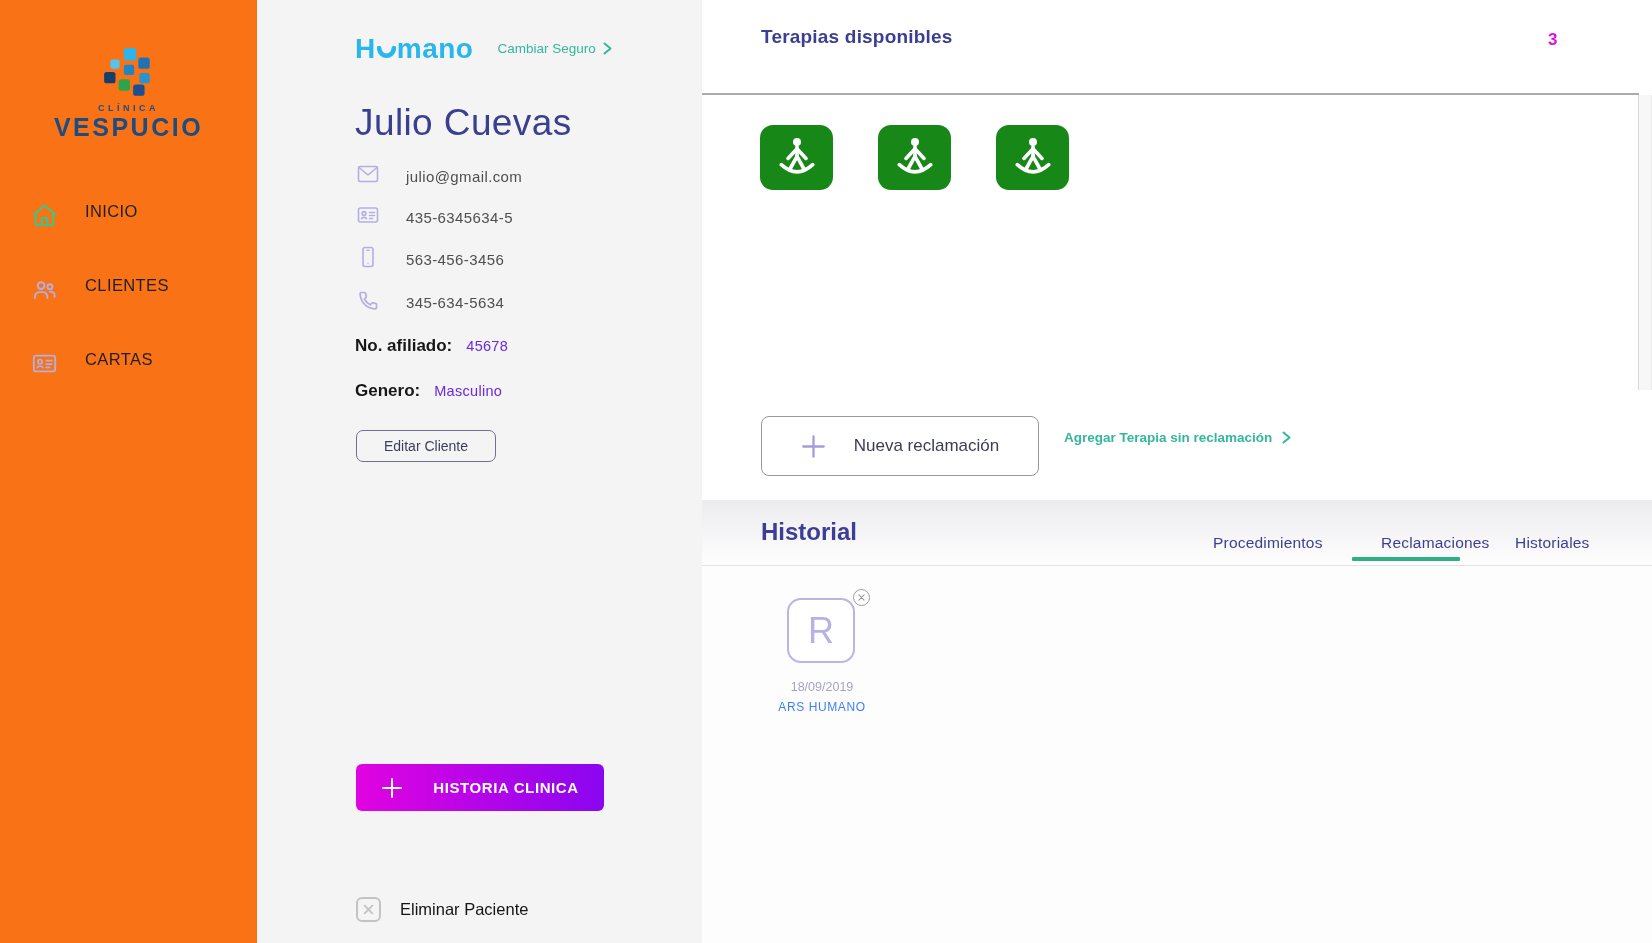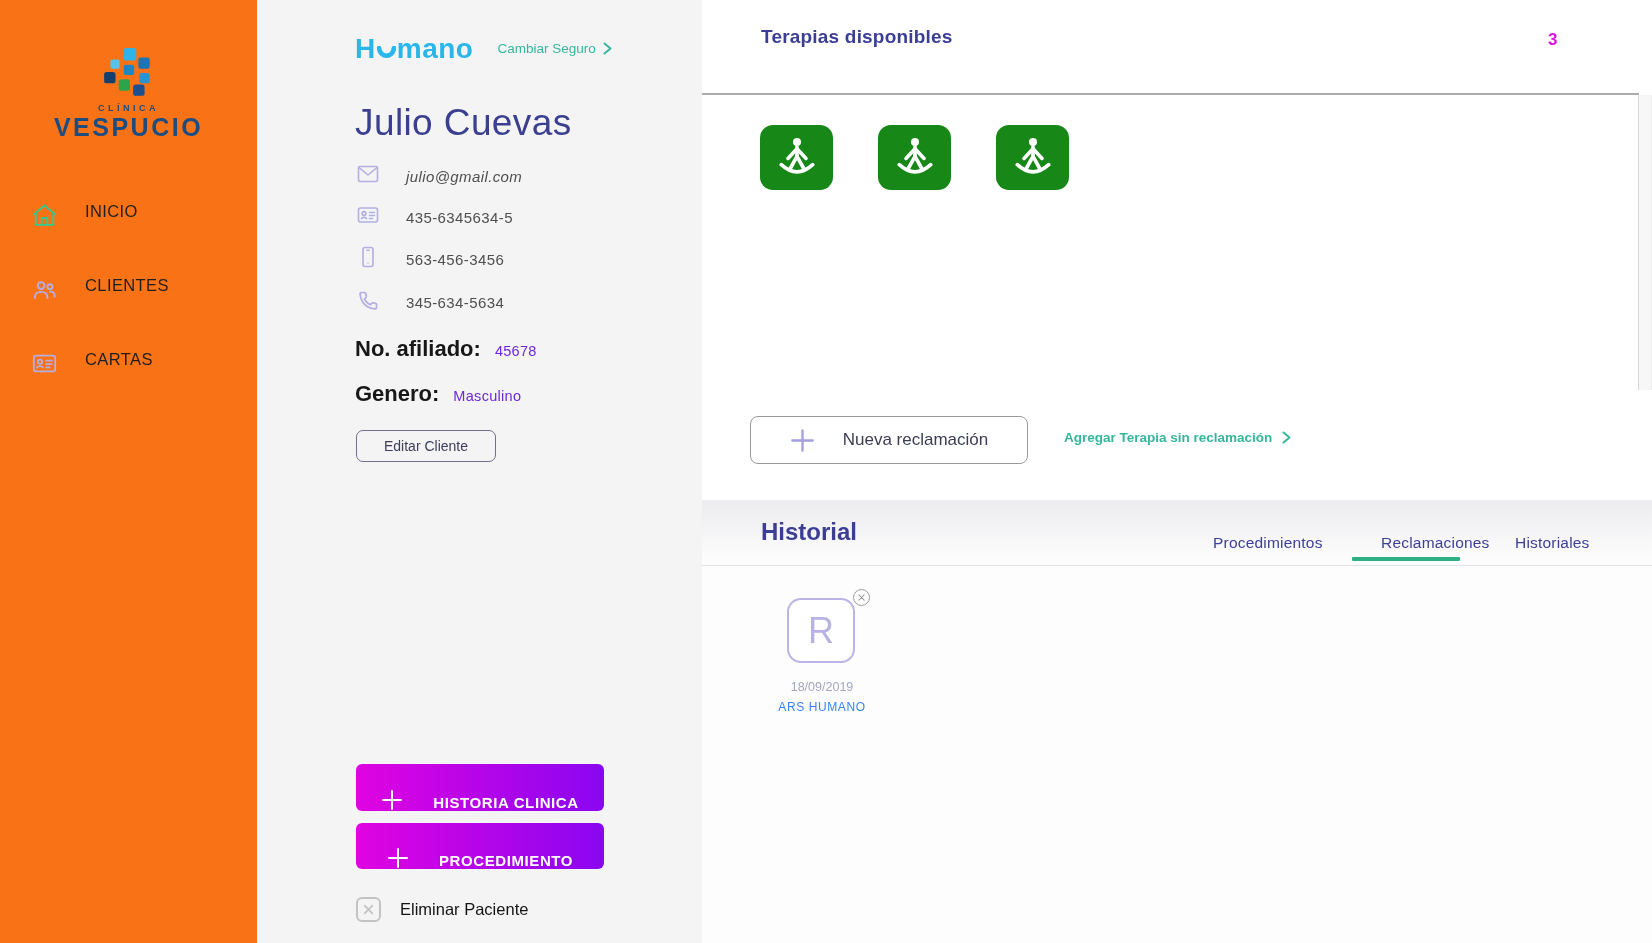--- a/index.html
+++ b/index.html
@@ -24,31 +24,31 @@
   .humano { display:flex; align-items:flex-end; color:#29b6ea; font-size:28px; font-weight:800; letter-spacing:0.5px; }
   .humano .smile { width:19px; height:15px; margin:0 1px 4px; }
   .change-insurer { display:flex; align-items:center; gap:6px; color:#35b79b;
                     font-size:13.5px; font-weight:400; cursor:pointer; margin-bottom:2px; }
   .chev { width:11px; height:13px; }
   .patient-name { position:absolute; left:98px; top:102px; font-size:37px; font-weight:500;
                   color:#3a3f90; letter-spacing:0.4px; }
   .contact-row { position:absolute; left:99px; height:26px; display:flex; align-items:center; gap:26px; }
   .contact-row svg { width:24px; height:24px; flex:none; }
   .contact-value { font-size:15px; color:#4f4f4f; letter-spacing:0.4px; }
-  #contact-0 { top:163px;font-style:italic; } #contact-1 { top:204px; } #contact-2 { top:246px; } #contact-3 { top:289px; }
+  #contact-0 { top:163px; } #contact-1 { top:204px; } #contact-2 { top:246px; } #contact-3 { top:289px; }
   .field-row { position:absolute; left:98px; display:flex; align-items:baseline; gap:14px; }
   #aff-row { top:336px; } #gen-row { top:381px; }
-  .field-label { font-size:22px; font-weight:700; color:#171717; }
+  .field-label { font-size:17px; font-weight:700; color:#171717; }
   .field-value { font-size:14.5px; color:#6d28d9; letter-spacing:0.3px; }
   .edit-btn { position:absolute; left:99px; top:430px; width:140px; height:32px; background:transparent;
               border:1px solid #70708f; border-radius:7px; font-size:14px; color:#3d3d5c; cursor:pointer;
               font-family:inherit; }
   .grad-btn { position:absolute; left:99px; width:248px; border:none; border-radius:6px; cursor:pointer;
               background:linear-gradient(90deg,#e103e1,#8a06f0); color:#fff; font-size:15px; font-weight:700;
-              letter-spacing:0.6px; display:flex; align-items:flex-end; justify-content:center; gap:30px;
+              letter-spacing:0.6px; display:flex; align-items:center; justify-content:center; gap:30px;
               font-family:inherit; }
   #btn-historia { top:764px; height:47px; }
   #btn-proced  { top:823px; height:46px; }
   .plus-white { width:22px; height:22px; }
   .delete-row { position:absolute; left:99px; top:897px; display:flex; align-items:center; gap:19px; cursor:pointer; }
   .delete-box { width:25px; height:25px; border:2px solid #c3c3c3; border-radius:6px;
                 display:flex; align-items:center; justify-content:center; }
   .delete-box svg { width:11px; height:11px; }
   .delete-label { font-size:16.5px; color:#141414; }
 
@@ -57,21 +57,21 @@
   .content-title { position:absolute; left:59px; top:26px; font-size:19px; font-weight:700;
                    color:#3b3e94; letter-spacing:0.2px; }
   .content-count { position:absolute; left:846px; top:30px; font-size:17px; font-weight:700; color:#df10df; }
   .header-divider { position:absolute; left:0; top:93px; width:937px; border-top:2px solid #ababab; }
   .scroll-gutter { position:absolute; left:936px; top:95px; width:14px; height:295px; background:#f7f7f8;
                    border-left:1px solid #d9d9d9; border-right:1px solid #ececec; }
   .therapy-tile { position:absolute; top:125px; width:73px; height:65px; border-radius:13px;
                   background:#178718; display:flex; align-items:center; justify-content:center; cursor:pointer; }
   #tile-0 { left:58px; } #tile-1 { left:176px; } #tile-2 { left:294px; }
   .therapy-tile svg { width:46px; height:46px; }
-  .new-claim-btn { position:absolute; left:48px; top:416px; width:278px; height:48px; background:#fff;
+  .new-claim-btn { position:absolute; left:59px; top:416px; width:278px; height:60px; background:#fff;
                    border:1px solid #98989d; border-radius:8px; display:flex; align-items:center;
                    justify-content:center; gap:28px; font-size:17px; color:#3c3c55; cursor:pointer;
                    font-family:inherit; }
   .plus-lav { width:25px; height:25px; }
   .add-link { position:absolute; left:362px; top:430px; display:flex; align-items:center; gap:9px;
               color:#35b79b; font-size:13.5px; font-weight:700; cursor:pointer; }
 
   .history-section { position:absolute; left:0; top:500px; width:950px; height:443px;
                      background:linear-gradient(180deg,#ececee 0%, #fdfdfe 62px, #fdfdfe 100%); }
   .history-title { position:absolute; left:59px; top:518px; font-size:24px; font-weight:700; color:#3b3e94; }
@@ -219,26 +219,20 @@
     </div>
 
     <button class="edit-btn">Editar Cliente</button>
 
     <button class="grad-btn" id="btn-historia">
       <svg class="plus-white" viewBox="0 0 22 22">
         <path d="M11 2 V20 M2 11 H20" stroke="#fff" stroke-width="2" stroke-linecap="round" fill="none"></path>
       </svg>
       <span>HISTORIA CLINICA</span>
     </button>
-    <button class="grad-btn" id="btn-proced">
-      <svg class="plus-white" viewBox="0 0 22 22">
-        <path d="M11 2 V20 M2 11 H20" stroke="#fff" stroke-width="2" stroke-linecap="round" fill="none"></path>
-      </svg>
-      <span>PROCEDIMIENTO</span>
-    </button>
 
     <div class="delete-row">
       <span class="delete-box">
         <svg viewBox="0 0 10 10">
             <path d="M1.5 1.5 L8.5 8.5 M8.5 1.5 L1.5 8.5" stroke="#c3c3c3" stroke-width="1.6" stroke-linecap="round"></path>
           </svg>
       </span>
       <span class="delete-label">Eliminar Paciente</span>
     </div>
   </section>

